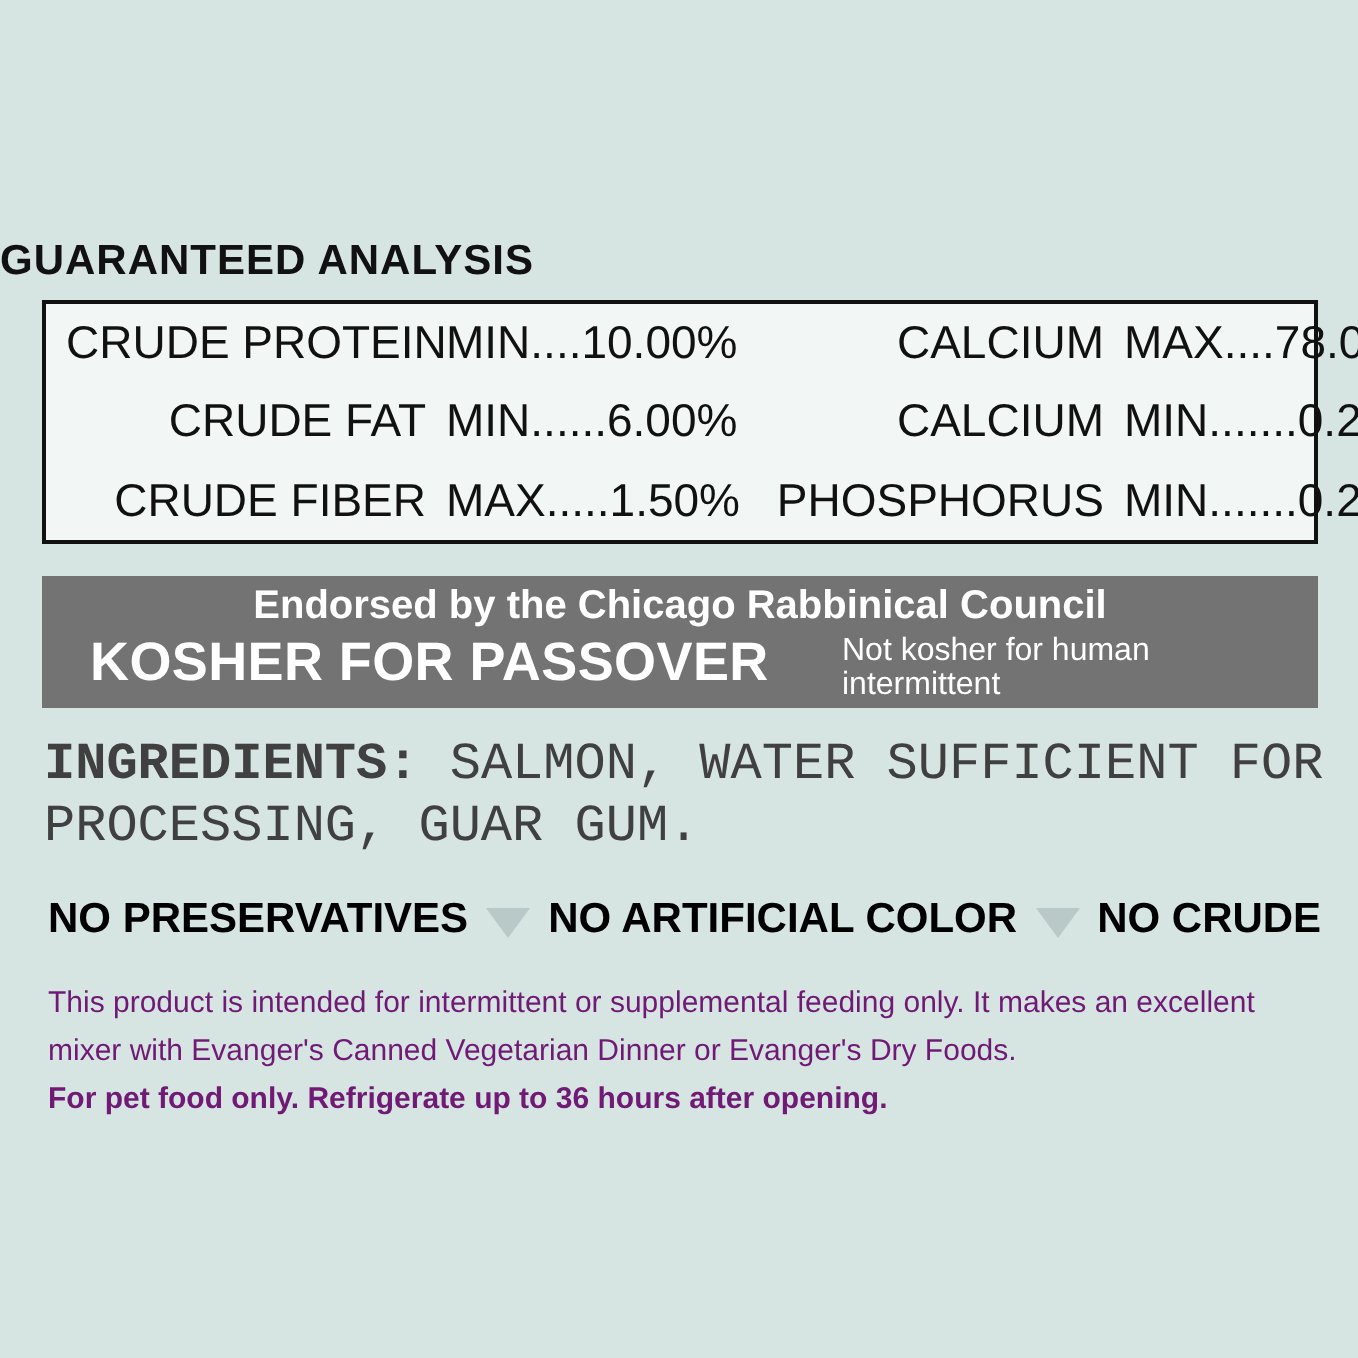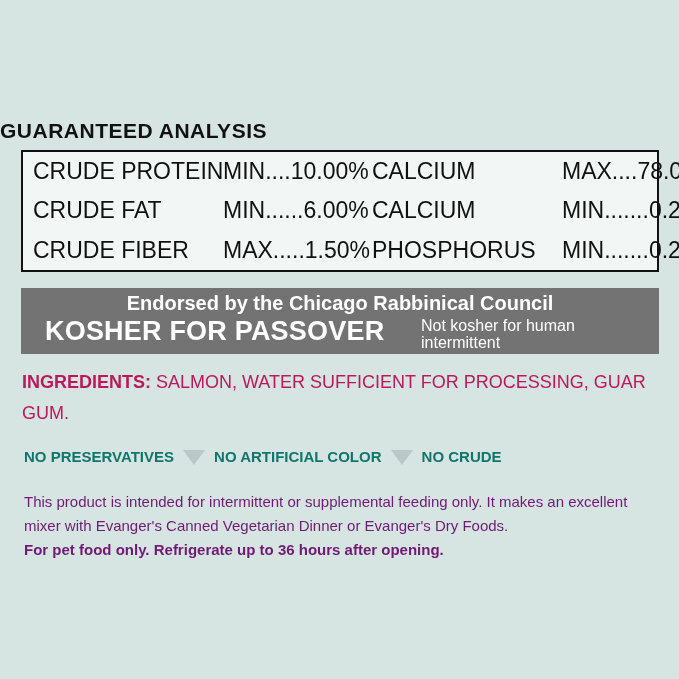--- a/index.html
+++ b/index.html
@@ -49,20 +49,21 @@
     border-collapse: collapse;
     table-layout: fixed;
   }
   .ga-table td {
     font-size: 23px;
     color: #111;
     padding: 0 0 0 10px;
     vertical-align: middle;
     white-space: nowrap;
     letter-spacing: 0px;
+    text-align: right;
   }
   .ga-table td.name { width: 180px; }
   .ga-table td.val  { width: 145px; }
   .ga-table td.name2 { width: 180px; padding-left: 4px; }
   .ga-table td.val2 { width: 150px; text-align: left; }
 
   
   .kosher-band {
     position: absolute;
     top: 288px;
@@ -100,37 +101,38 @@
     font-weight: normal;
     color: #ffffff;
   }
 
   
   .ingredients {
     position: absolute;
     top: 367px;
     left: 22px;
     width: 640px;
-    font-size: 18px;
+    font-size: 26px;
     line-height: 31px;
-    color: #be185d;
+    color: #404040;
+    font-family: Liberation Mono, monospace;
   }
   .ingredients b { font-weight: bold; }
 
   
   .claims {
     position: absolute;
     top: 448px;
     left: 24px;
     width: 640px;
-    font-size: 15px;
-    font-weight: bold;
-    color: #0f766e;
+    font-size: 21px;
+    font-weight: bold;
+    color: #000000;
     display: flex;
-    align-items: flex-start;
+    align-items: center;
     white-space: nowrap;
   }
   .tri {
     display: inline-block;
     width: 0;
     height: 0;
     border-left: 11px solid transparent;
     border-right: 11px solid transparent;
     border-top: 15px solid #b9c9c7;
     margin: 2px 9px 0 9px;

